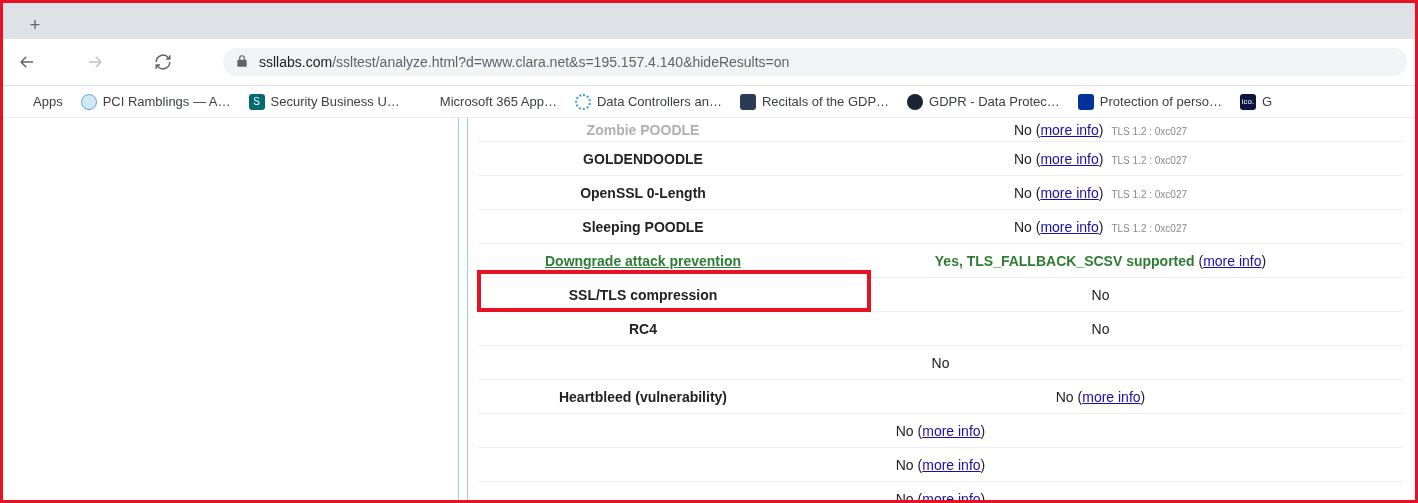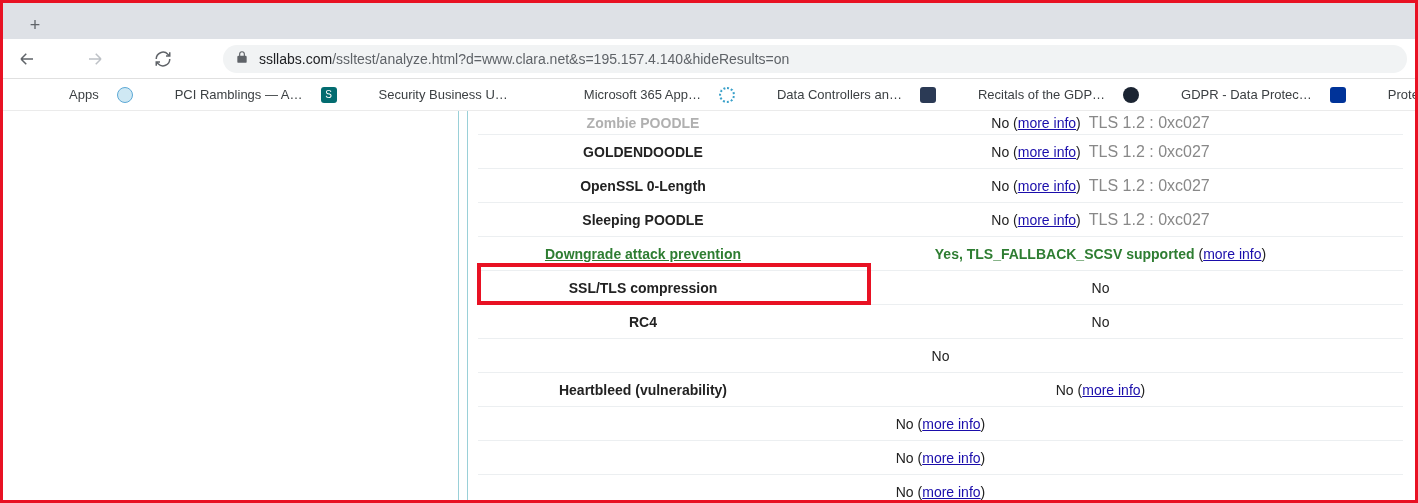--- a/index.html
+++ b/index.html
@@ -9,34 +9,34 @@
   
   .tab-strip { height: 36px; background: #dee1e6; display: flex; align-items: flex-end; padding-left: 8px; }
   .tab { display: flex; align-items: center; height: 32px; background: #fff; border-radius: 8px 8px 0 0; padding: 0 10px; max-width: 260px; min-width: 240px; font-size: 12.5px; color: #3c4043; }
   .tab .favicon { width: 16px; height: 16px; margin-right: 8px; border-radius: 3px; background: #1a9edb; display: flex; align-items: center; justify-content: center; }
   .tab .favicon svg { width: 10px; height: 10px; fill: #fff; }
   .tab .title { flex: 1; white-space: nowrap; overflow: hidden; text-overflow: ellipsis; }
   .tab .close { font-size: 16px; color: #5f6368; margin-left: 6px; line-height: 1; }
   .new-tab { margin-left: 10px; width: 28px; height: 28px; display: flex; align-items: center; justify-content: center; color: #5f6368; font-size: 18px; }
 
   
-  .toolbar { height: 40px; background: #fff; display: flex; align-items: center; padding: 0 8px; border-bottom: 1px solid #e0e0e0; gap: 36px; }
+  .toolbar { height: 47px; background: #fff; display: flex; align-items: center; padding: 0 8px; border-bottom: 1px solid #e0e0e0; gap: 36px; }
   .nav-btn { width: 28px; height: 28px; display: flex; align-items: center; justify-content: center; color: #5f6368; margin: 0 2px; }
   .nav-btn.disabled { color: #bdc1c6; }
   .nav-btn svg { width: 18px; height: 18px; stroke: currentColor; stroke-width: 2; fill: none; }
   .address-bar { flex: 1; height: 28px; background: #f1f3f4; border-radius: 14px; display: flex; align-items: center; margin-left: 8px; padding: 0 12px; font-size: 14px; color: #202124; }
   .address-bar .lock { margin-right: 10px; color: #5f6368; }
   .address-bar .lock svg { width: 14px; height: 14px; fill: currentColor; }
   .address-bar .url { white-space: nowrap; }
   .address-bar .url .host { color: #202124; }
   .address-bar .url .path { color: #5f6368; }
 
   
   .bookmarks { height: 32px; background: #fff; display: flex; align-items: center; padding: 0 8px; font-size: 13px; color: #3c4043; border-bottom: 1px solid #ebebeb; }
-  .bm-item { display: flex; align-items: center; margin-right: 18px; white-space: nowrap; gap: 36px; }
+  .bm-item { display: flex; align-items: center; margin-right: 18px; white-space: nowrap; }
   .bm-icon { width: 16px; height: 16px; margin-right: 6px; display: inline-flex; align-items: center; justify-content: center; border-radius: 3px; }
   .apps-icon { display: grid; grid-template-columns: repeat(3, 4px); grid-template-rows: repeat(3, 4px); gap: 1px; }
   .apps-icon span:nth-child(1){background:#ea4335}.apps-icon span:nth-child(2){background:#fbbc04}.apps-icon span:nth-child(3){background:#34a853}
   .apps-icon span:nth-child(4){background:#4285f4}.apps-icon span:nth-child(5){background:#ea4335}.apps-icon span:nth-child(6){background:#fbbc04}
   .apps-icon span:nth-child(7){background:#34a853}.apps-icon span:nth-child(8){background:#4285f4}.apps-icon span:nth-child(9){background:#ea4335}
   .ic-circle { width:16px; height:16px; border-radius:50%; }
   .ic-sq { width:16px; height:16px; }
   .ms-grid { display:grid; grid-template-columns:7px 7px; grid-template-rows:7px 7px; gap:1px; }
   .ms-grid span:nth-child(1){background:#f25022}.ms-grid span:nth-child(2){background:#7fba00}
   .ms-grid span:nth-child(3){background:#00a4ef}.ms-grid span:nth-child(4){background:#ffb900}
@@ -47,21 +47,21 @@
   .panel-border2 { position: absolute; left: 464px; top: 0; bottom: 0; border-left: 1px solid #9ad0d8; }
   .rows { position: absolute; left: 475px; top: 0; right: 12px; }
   .row { display: flex; align-items: center; height: 34px; border-bottom: 1px solid #eceff1; font-size: 14px; }
   .row.first { height: 24px; }
   .label { width: 320px; padding-left: 10px; font-weight: 700; color: #222; }
   .label.green { color: #2e7d32; text-decoration: underline; }
   .value { flex: 1; color: #222; }
   .value .no { font-weight: 400; }
   .value .green { color: #2e7d32; font-weight: 700; }
   .link { color: #1a0dab; text-decoration: underline; }
-  .meta { color: #888; font-size: 16px; margin-left: 8px; }
+  .meta { color: #888; font-size: 10px; margin-left: 8px; }
   .highlight-box { position:absolute; left:474px; top:152px; width:394px; height:42px; border:4px solid #e81123; pointer-events:none; }
 
   .row.cut { position:relative; overflow:hidden; }
   .row.cut .label { color:#b0b0b0; }
 </style>
 </head>
 <body>
 
 <div class="viewport">
 

